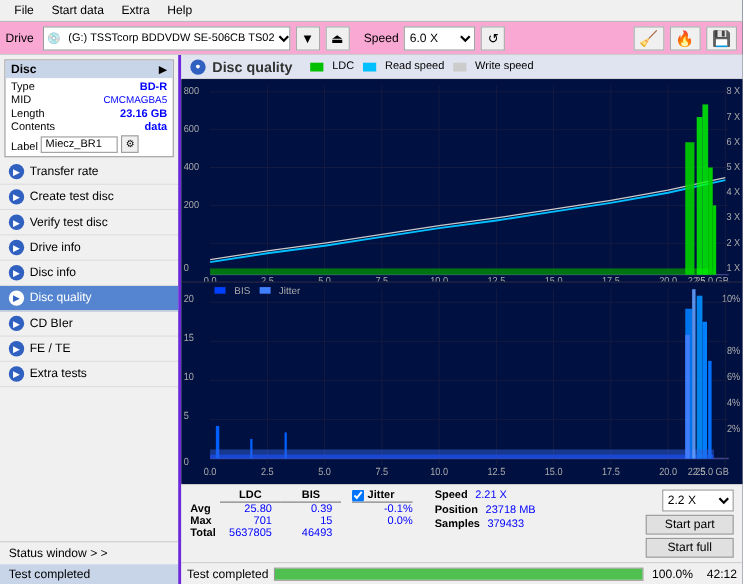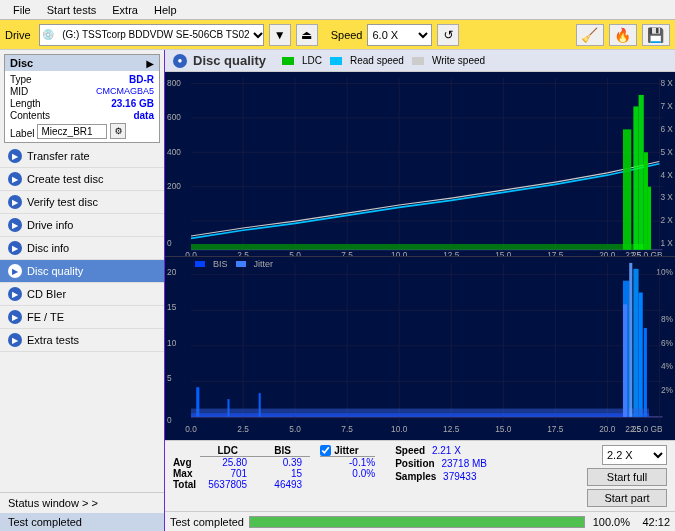--- a/index.html
+++ b/index.html
@@ -4,26 +4,26 @@
   <style>
     * { margin: 0; padding: 0; box-sizing: border-box; }
     body { width: 675px; height: 531px; font-family: 'Segoe UI', Tahoma, sans-serif; font-size: 11px; background: #f0f0f0; overflow: hidden; }
     .toolbar-icon-btn { width: 24px; height: 22px; border: 1px solid #999; background: #f5f5f5; cursor: pointer; display: flex; align-items: center; justify-content: center; font-size: 12px; }
   </style>
 </head>
 <body>
 
 <div style="background:#f0f0f0; padding:2px 5px; display:flex; gap:0; border-bottom:1px solid #bbb; height:20px; align-items:center;">
   <span style="padding:2px 8px; cursor:pointer; font-size:11px;">File</span>
-  <span style="padding:2px 8px; cursor:pointer; font-size:11px;">Start tests</span>
+  <span style="padding:2px 8px; cursor:pointer; font-size:11px;">Start data</span>
   <span style="padding:2px 8px; cursor:pointer; font-size:11px;">Extra</span>
   <span style="padding:2px 8px; cursor:pointer; font-size:11px;">Help</span>
 </div>
 
-<div style="background:#fde047; padding:3px 5px; display:flex; align-items:center; gap:5px; border-bottom:1px solid #ccc; height:30px;">
+<div style="background:#f9a8d4; padding:3px 5px; display:flex; align-items:center; gap:5px; border-bottom:1px solid #ccc; height:30px;">
   <span style="font-size:11px; margin-right:3px;">Drive</span>
   <div style="display:flex; align-items:center; border:1px solid #999; background:white; height:22px; width:225px;">
     <span style="padding:0 3px; font-size:10px;">💿</span>
     <select style="border:none; background:transparent; font-size:10px; flex:1; height:20px; outline:none;">
       <option>(G:)  TSSTcorp BDDVDW SE-506CB TS02</option>
     </select>
   </div>
   <button class="toolbar-icon-btn" style="width:22px; height:22px; border:1px solid #aaa; background:#f0f0f0; cursor:pointer;">▼</button>
   <button class="toolbar-icon-btn" style="width:22px; height:22px; border:1px solid #aaa; background:#f0f0f0; cursor:pointer;">⏏</button>
   <span style="font-size:11px; margin-left:8px;">Speed</span>
@@ -32,21 +32,21 @@
   </select>
   <button class="toolbar-icon-btn" style="width:22px; height:22px; border:1px solid #aaa; background:#f0f0f0; cursor:pointer;">↺</button>
   <div style="flex:1;"></div>
   <button class="toolbar-icon-btn" style="width:28px; height:22px; border:1px solid #aaa; background:#f0f0f0; cursor:pointer; font-size:14px;">🧹</button>
   <button class="toolbar-icon-btn" style="width:28px; height:22px; border:1px solid #aaa; background:#f0f0f0; cursor:pointer; font-size:14px;">🔥</button>
   <button class="toolbar-icon-btn" style="width:28px; height:22px; border:1px solid #aaa; background:#f0f0f0; cursor:pointer; font-size:14px;">💾</button>
 </div>
 
 <div style="display:flex; height:calc(531px - 50px);">
 
-  <div style="width:165px; background:#f0f0f0; border-right:1px solid #6d28d9; display:flex; flex-direction:column; overflow:hidden;">
+  <div style="width:165px; background:#f0f0f0; border-right:3px solid #6d28d9; display:flex; flex-direction:column; overflow:hidden;">
 
     <div style="border:1px solid #999; margin:4px 4px 2px 4px; background:white;">
       <div style="background:#c8d4e8; padding:2px 5px; display:flex; justify-content:space-between; align-items:center;">
         <span style="font-weight:bold; font-size:11px;">Disc</span>
         <span style="font-size:10px;">▶</span>
       </div>
       <div style="padding:3px 5px; font-size:10px;">
         <div style="display:flex; justify-content:space-between; margin-bottom:1px;">
           <span>Type</span>
           <span style="color:blue; font-weight:bold;text-align:right;">BD-R</span>
@@ -332,22 +332,22 @@
       </div>
 
       <div style="flex:1;"></div>
 
       <div style="display:flex; flex-direction:column; gap:3px; align-items:flex-end;">
         <div style="display:flex; align-items:center; gap:4px;">
           <select style="border:1px solid #999; background:white; font-size:11px; width:65px; height:20px;">
             <option>2.2 X</option>
           </select>
         </div>
+        <button style="background:#e0e0e0; border:1px solid #999; padding:2px 8px; cursor:pointer; font-size:11px; width:80px;">Start part</button>
         <button style="background:#e0e0e0; border:1px solid #999; padding:2px 8px; cursor:pointer; font-size:11px; width:80px;">Start full</button>
-        <button style="background:#e0e0e0; border:1px solid #999; padding:2px 8px; cursor:pointer; font-size:11px; width:80px;">Start part</button>
       </div>
     </div>
 
     <div style="height:20px; background:#f0f0f0; border-top:1px solid #ccc; display:flex; align-items:center; padding:0 5px; gap:5px; font-size:11px;">
       <span>Test completed</span>
       <div style="flex:1; height:12px; background:#fff; border:1px solid #999;">
         <div style="height:100%; background:#50c050; width:100%;"></div>
       </div>
       <span style="min-width:40px; text-align:right;">100.0%</span>
       <span style="min-width:35px; text-align:right;">42:12</span>

